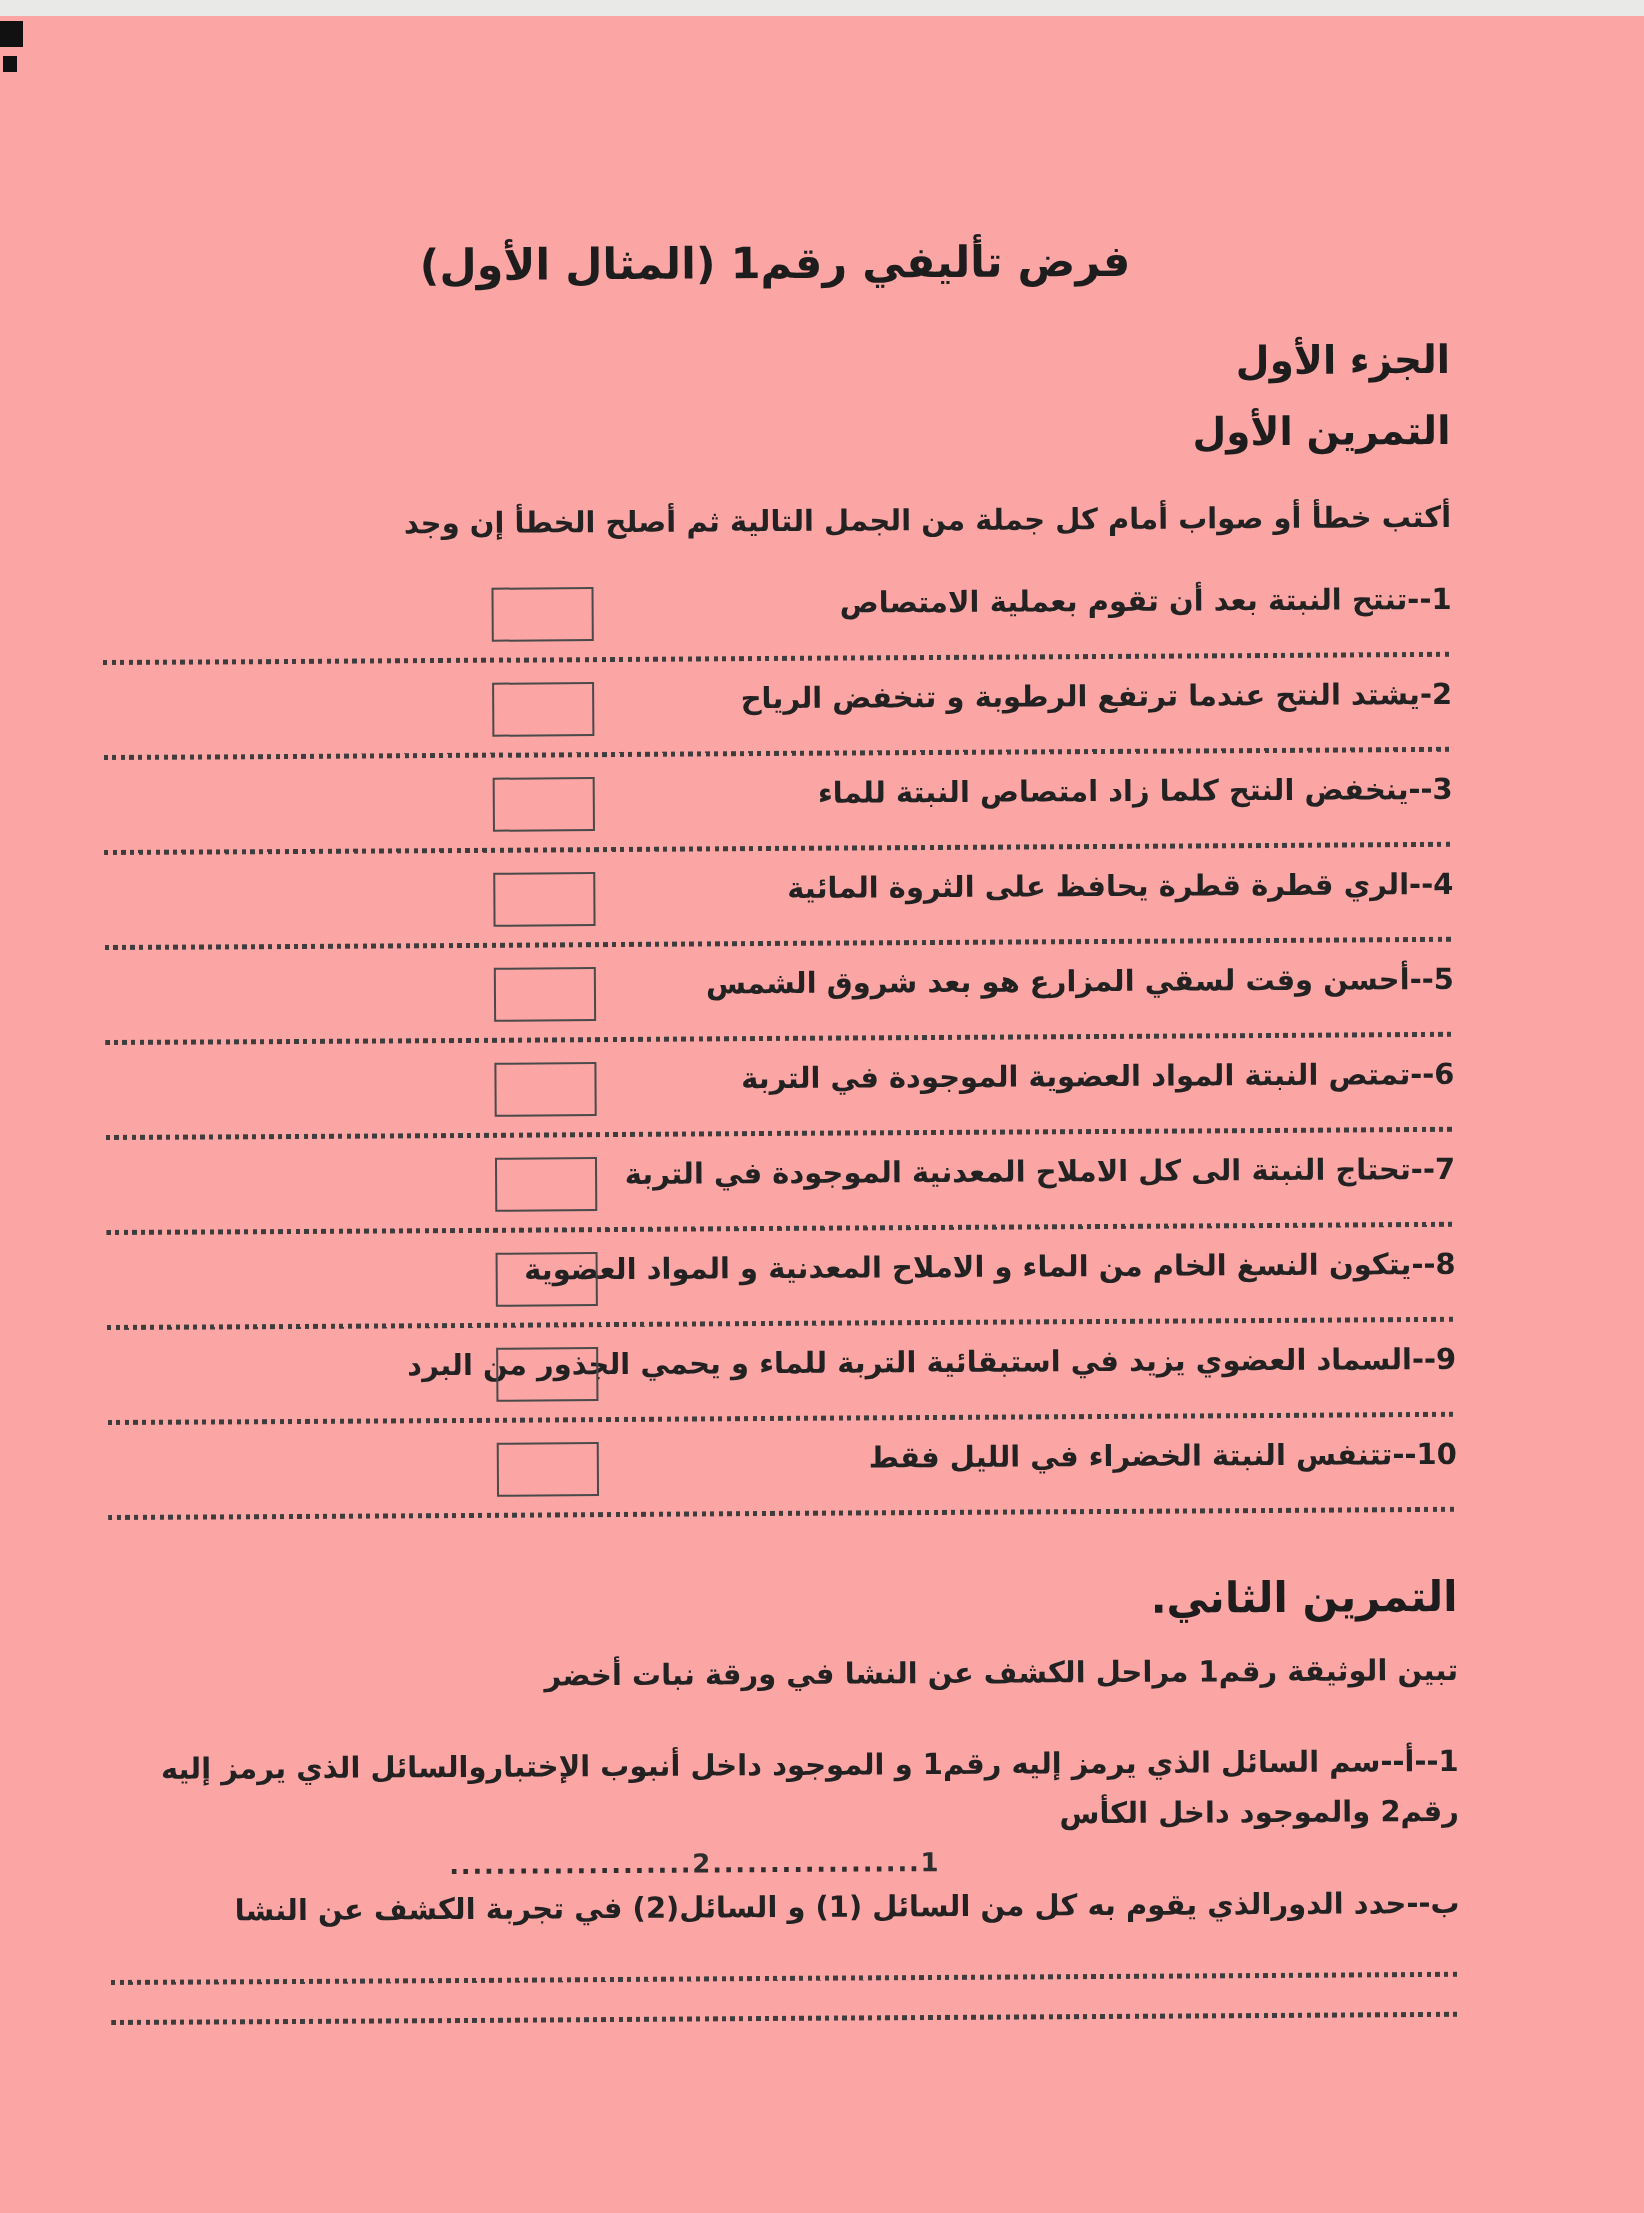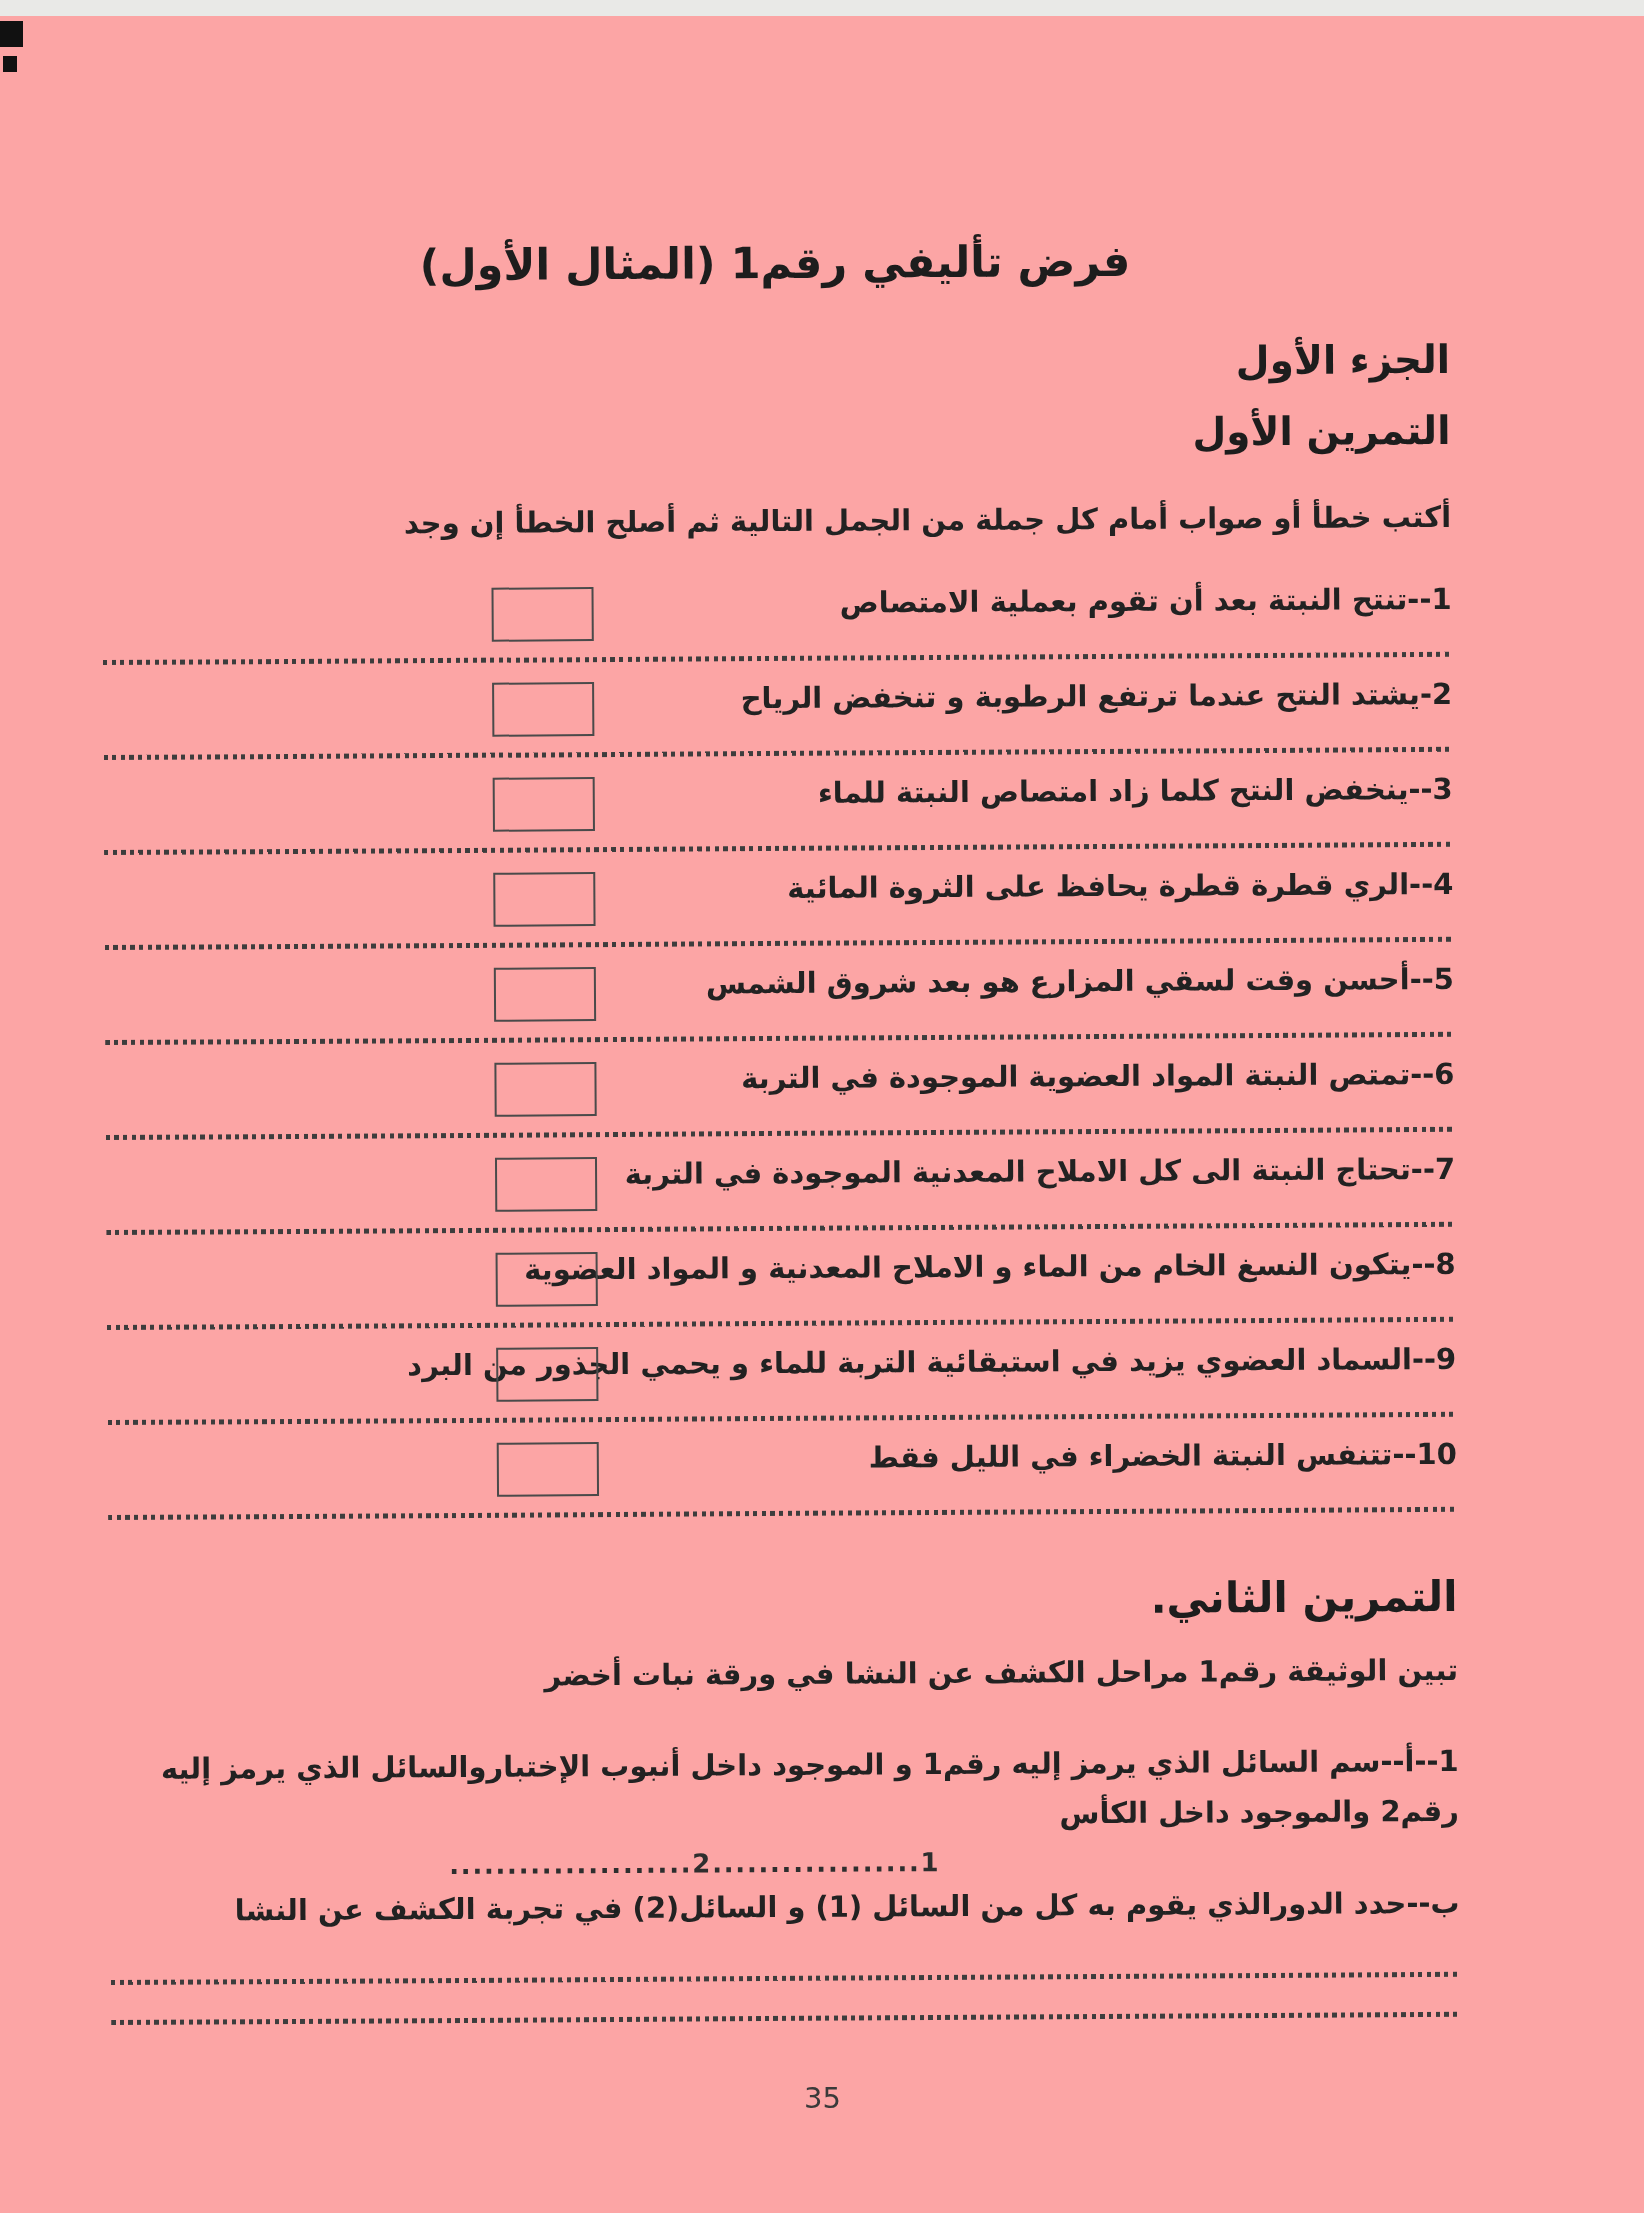--- a/index.html
+++ b/index.html
@@ -171,17 +171,16 @@
 
     <div class="q-a">1--أ--سم السائل الذي يرمز إليه رقم1 و الموجود داخل أنبوب الإختباروالسائل الذي يرمز إليه رقم2 والموجود داخل الكأس</div>
     <div class="answer-line">1..................2.....................</div>
     <div class="q-b">ب--حدد الدورالذي يقوم به كل من السائل (1) و السائل(2) في تجربة الكشف عن النشا</div>
 
     <div class="dotted ex2-dotted-1"></div>
     <div class="dotted ex2-dotted-2"></div>
 
   </div>
 
-  <div class="page-number">35</div>
   <div class="bottom-bar"></div>
 
 </div>
 
 
 </body></html>

